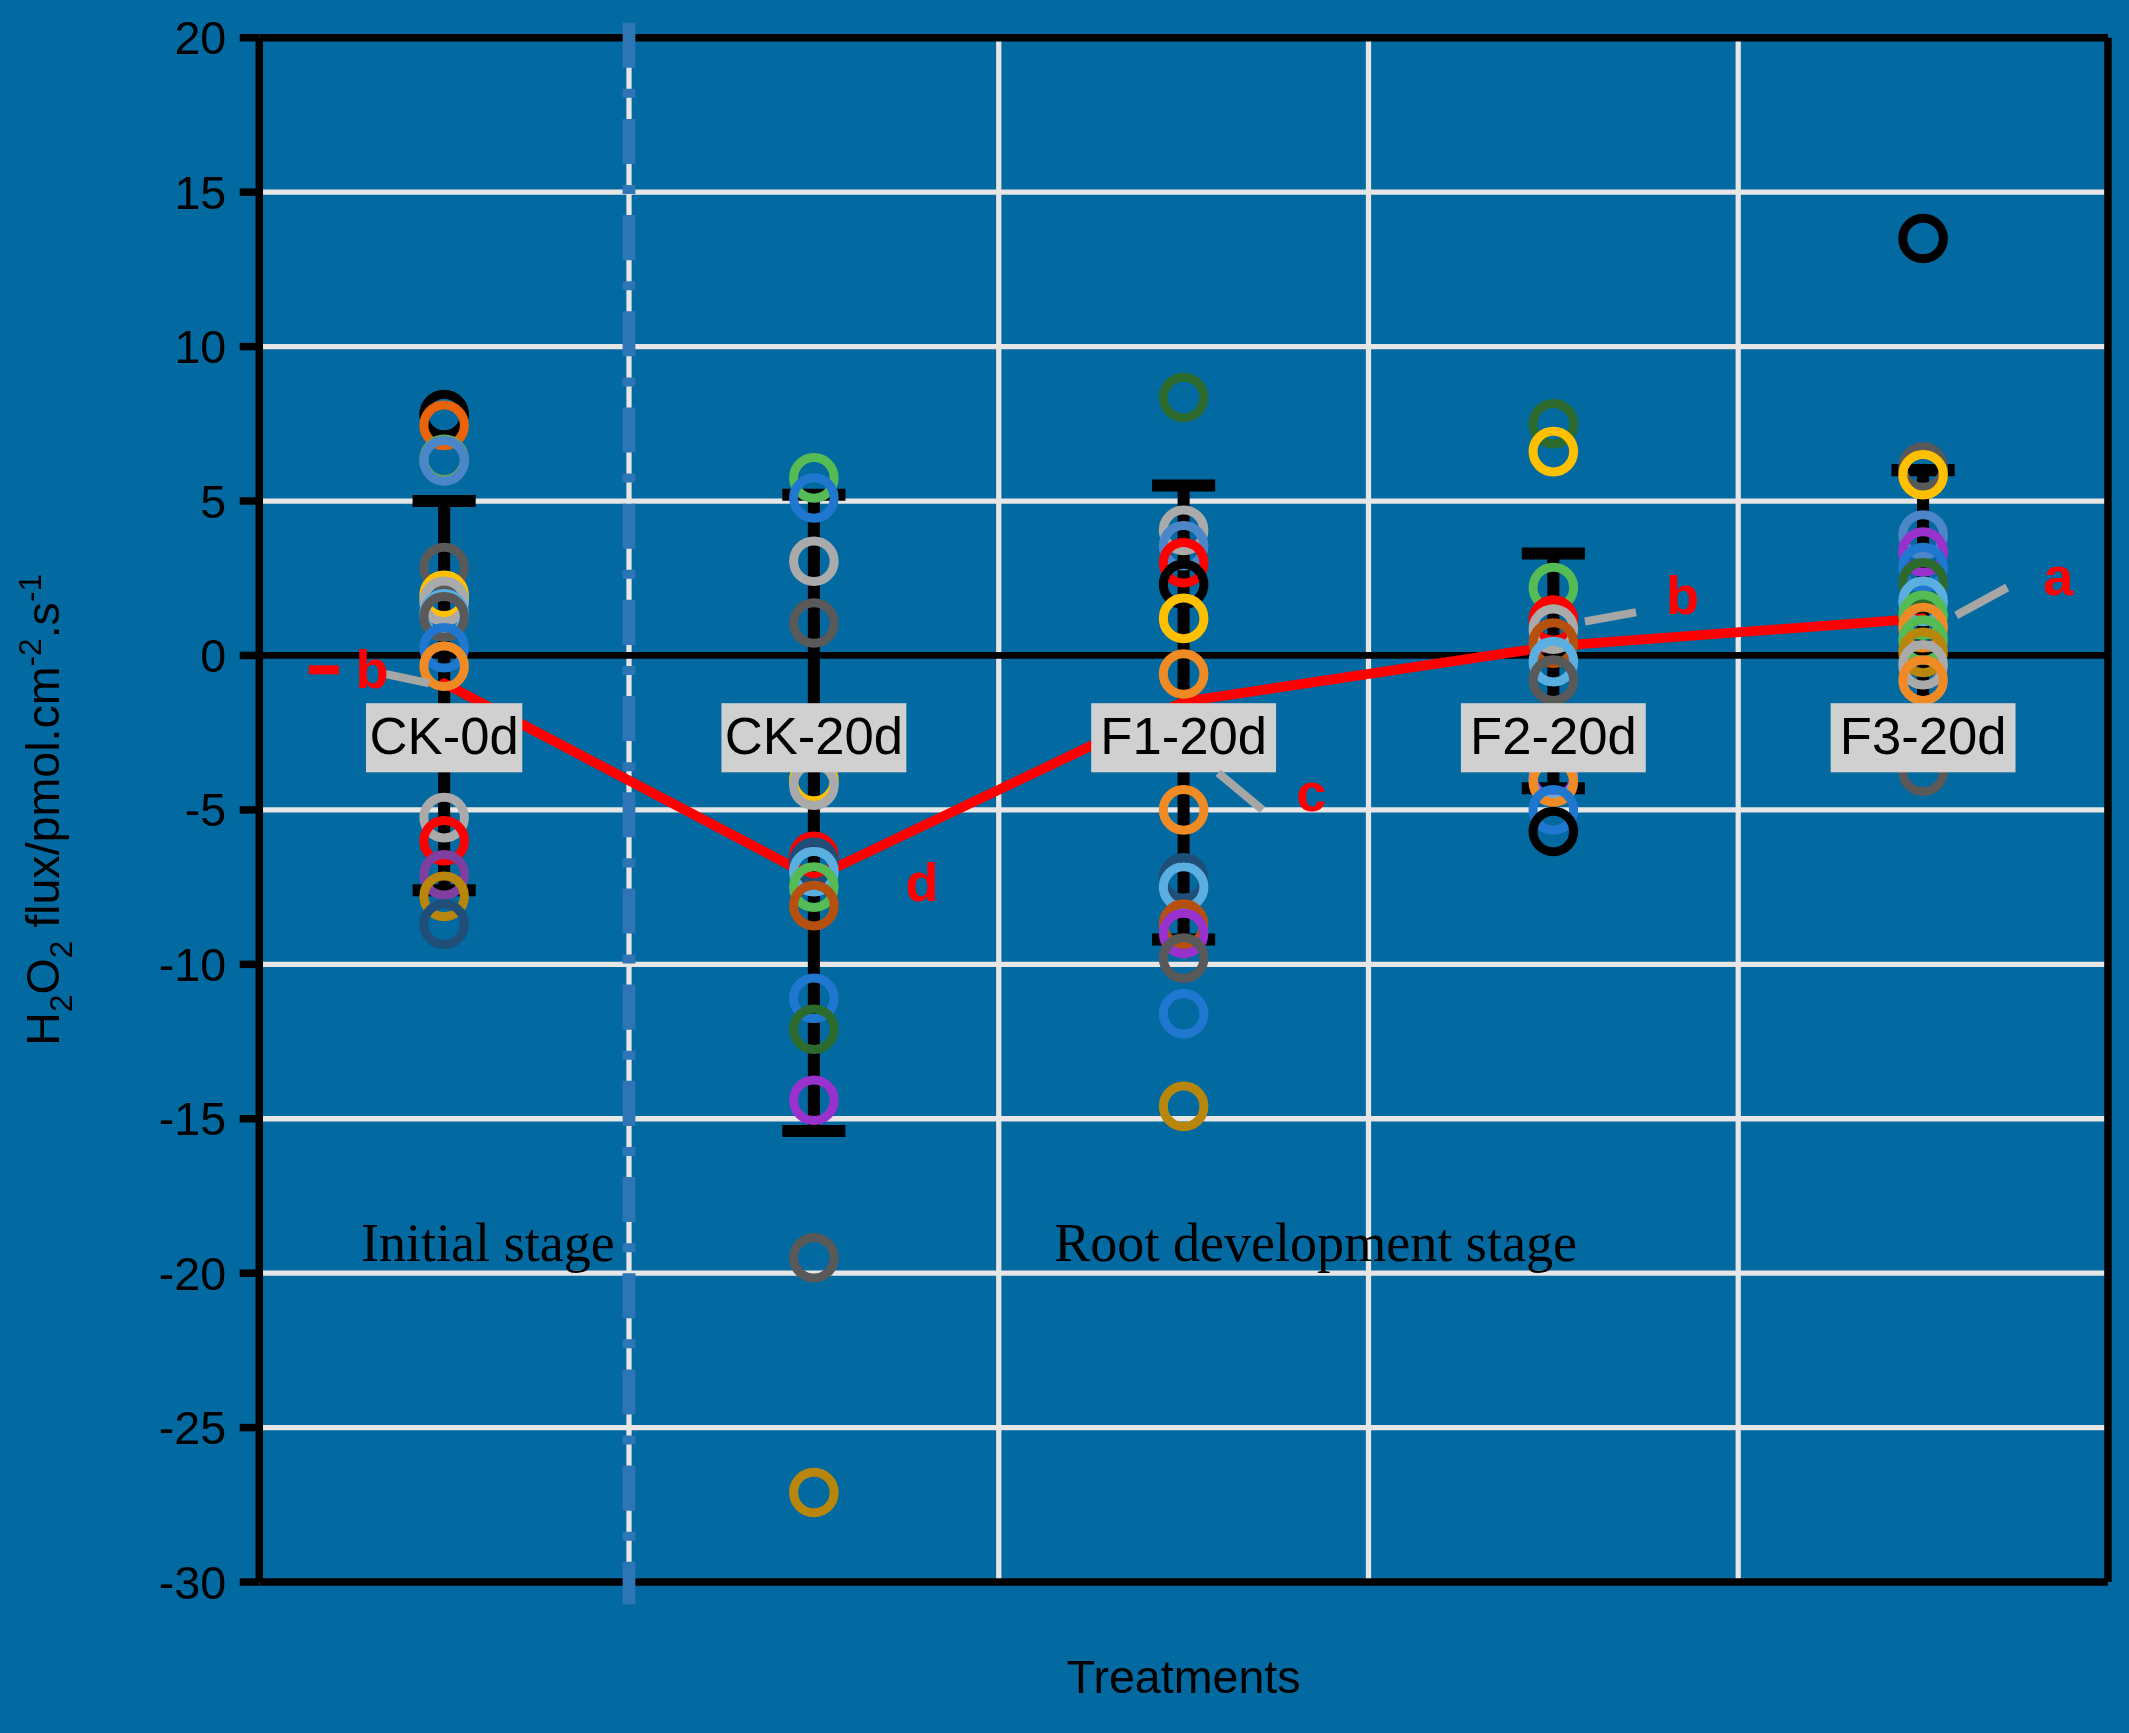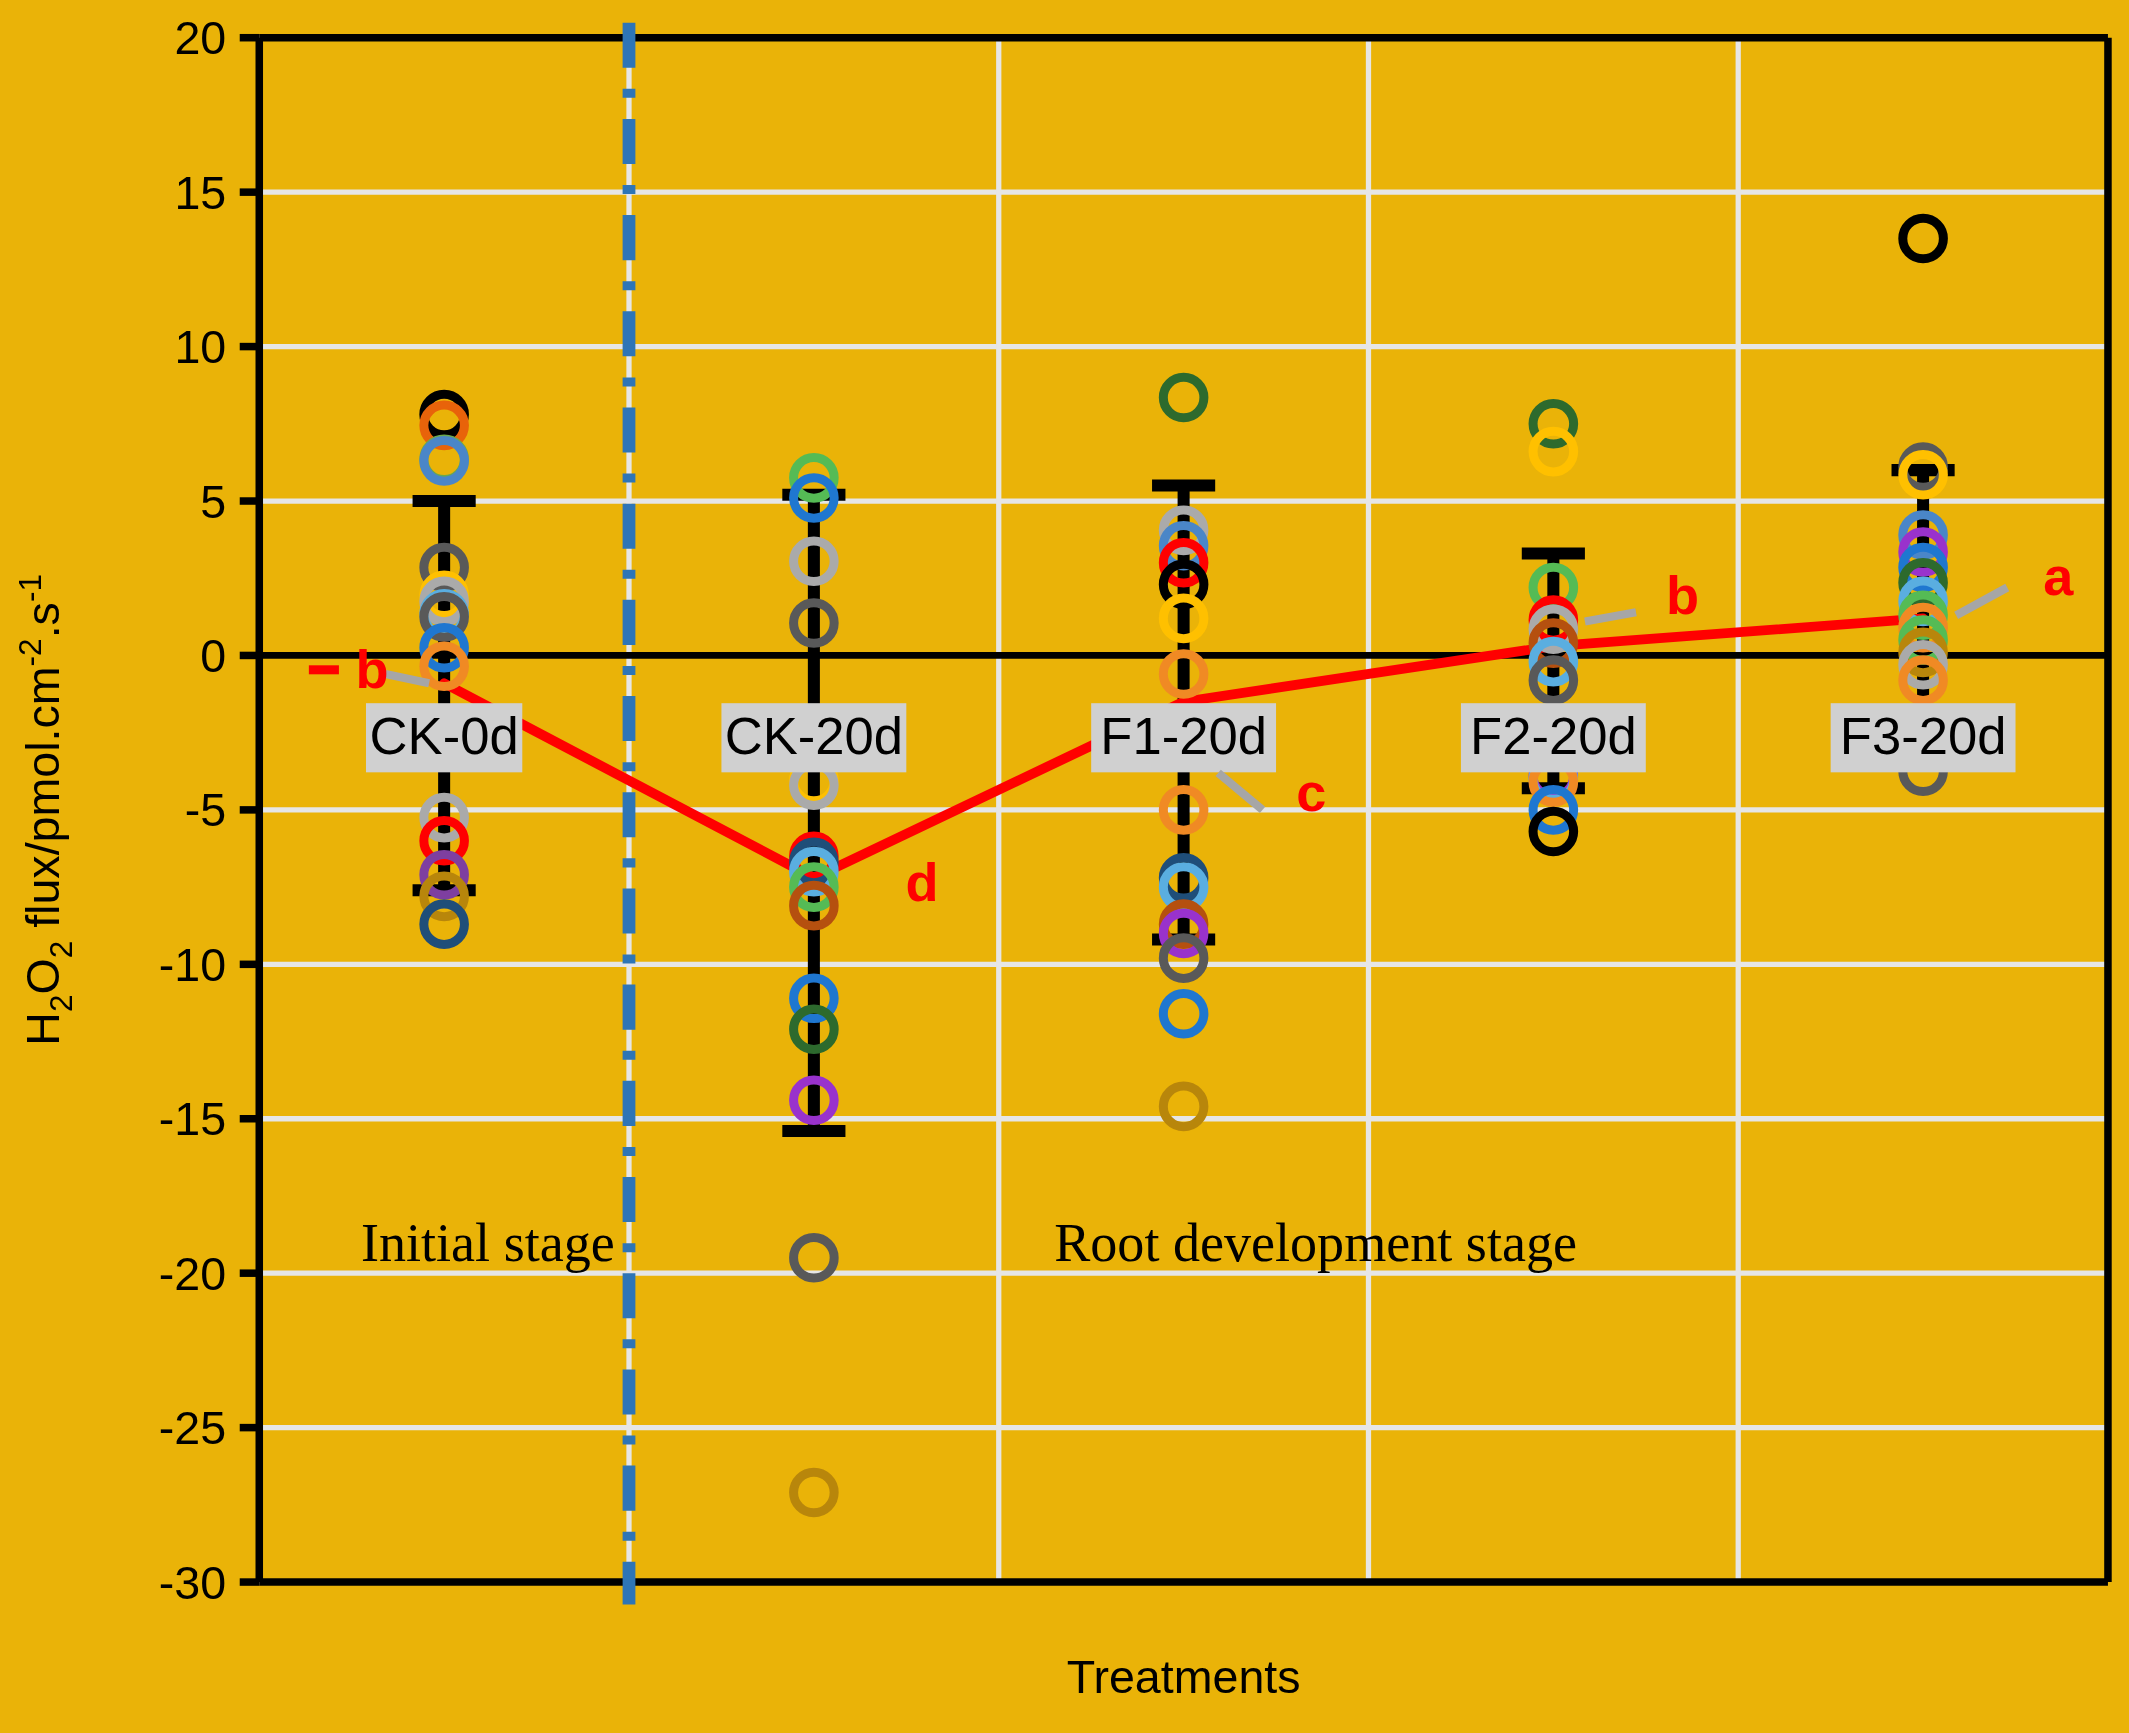--- a/index.html
+++ b/index.html
@@ -1,17 +1,17 @@
 <!DOCTYPE html>
 <html style="font-size:12px"><head>
 <meta charset="utf-8">
 <style>
   html,body{margin:0;padding:0;background:#fff;}
   body{width:2129px;height:1734px;font-family:"Liberation Sans",sans-serif;overflow:hidden;}
-  #root{position:relative;width:2129px;height:1734px;background:#eab308;}
+  #root{position:relative;width:2129px;height:1734px;background:#0369a1;}
   svg{display:block;}
   .tick-lab{font-family:"Liberation Sans",sans-serif;font-size:62px;fill:#000;}
   .axis-title{font-family:"Liberation Sans",sans-serif;font-size:62px;fill:#000;}
   .cat-lab{font-family:"Liberation Sans",sans-serif;font-size:70px;fill:#000;}
   .stage-lab{font-family:"Liberation Serif",serif;font-size:72px;fill:#000;}
   .sig-lab{font-family:"Liberation Sans",sans-serif;font-size:72px;font-weight:bold;fill:#ff0000;}
 </style>
 </head>
 <body>
 

